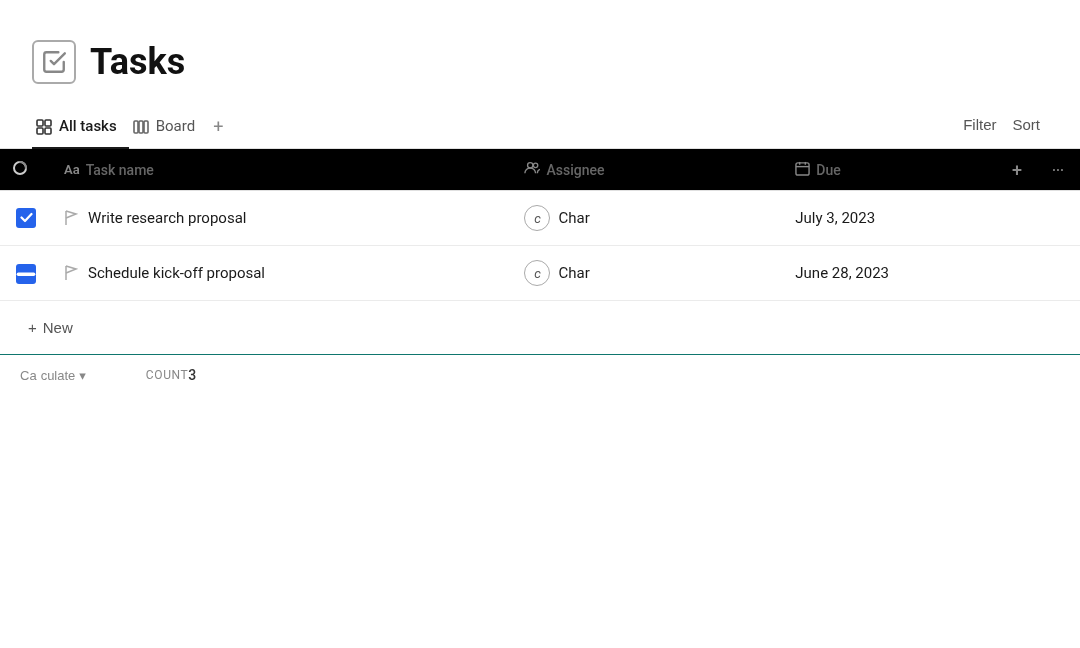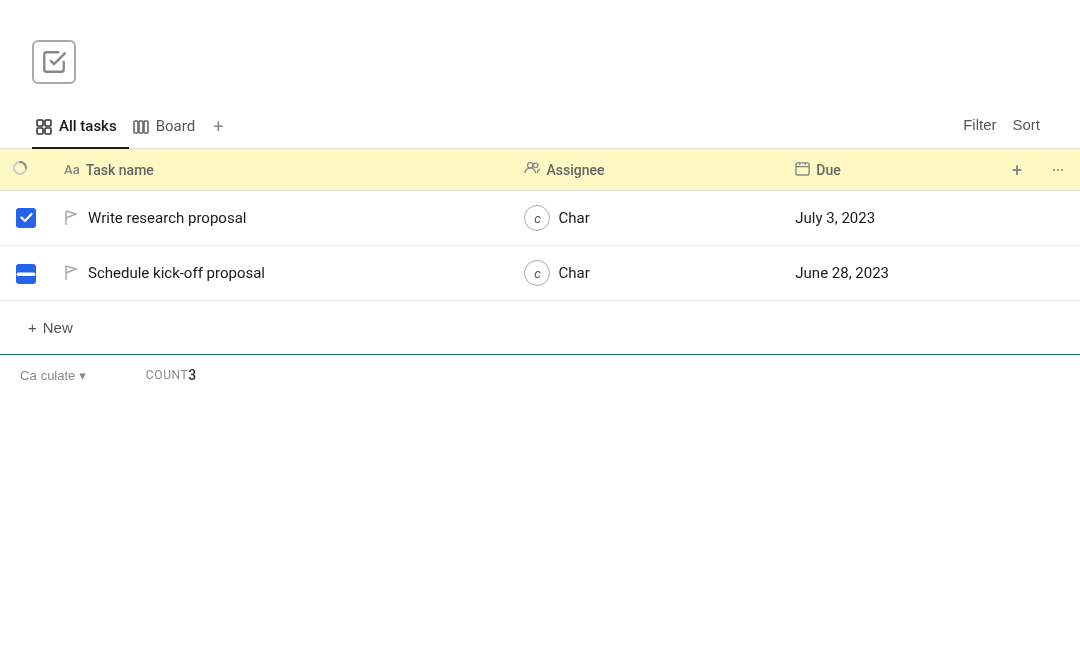--- a/index.html
+++ b/index.html
@@ -95,21 +95,21 @@
       padding: 4px 8px;
       border-radius: 4px;
     }
 
     
     .task-table {
       width: 100%;
       border-collapse: collapse;
     }
     .task-table thead tr {
-      background: #fef9c3;
+      background: #000000;
       border-bottom: 1px solid #e0e0e0;
     }
     .task-table th {
       padding: 10px 12px;
       font-weight: 500;
       font-size: 14px;
       color: #555;
       text-align: left;
     }
     .th-checkbox {
@@ -266,20 +266,21 @@
 
 <div class="page">
 
   <div class="page-header">
     <div class="tasks-icon">
       <svg viewBox="0 0 24 24" fill="none" stroke="#888" stroke-width="2.2" stroke-linecap="round" stroke-linejoin="round">
         <polyline points="9 11 12 14 22 4"></polyline>
         <path d="M21 12v7a2 2 0 0 1-2 2H5a2 2 0 0 1-2-2V5a2 2 0 0 1 2-2h11"></path>
       </svg>
     </div>
+    <h1 class="page-title">Tasks</h1>
   </div>
 
   <div class="tabs-bar">
 
     <div class="tab active">
       <span class="tab-icon">
         <svg width="16" height="16" viewBox="0 0 16 16" fill="none" stroke="#333" stroke-width="1.6">
           <rect x="1" y="1" width="6" height="6" rx="1"></rect>
           <rect x="9" y="1" width="6" height="6" rx="1"></rect>
           <rect x="1" y="9" width="6" height="6" rx="1"></rect>

